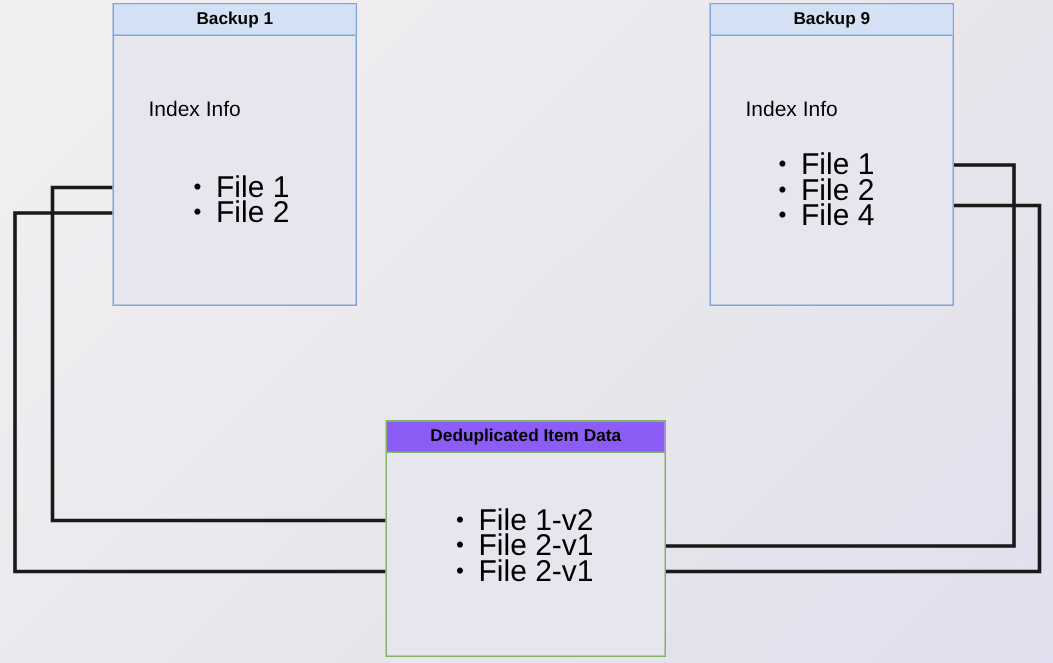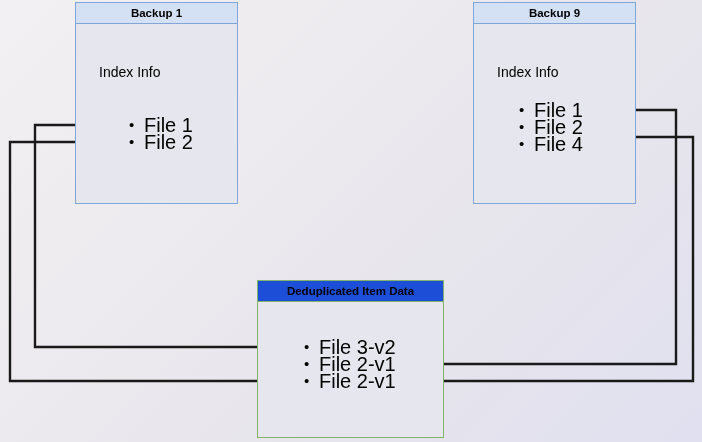--- a/index.html
+++ b/index.html
@@ -46,21 +46,21 @@
     font-size: 11.5px;
     color: #000000;
     line-height: 20px;
     height: 21px;
   }
   .node.blue .node-header {
     background: #d4e1f5;
     border-bottom: 1px solid #7ea6d9;
   }
   .node.green .node-header {
-    background: #1d4ed8;
+    background: #8b5cf6;
     border-bottom: 1px solid #82b366;
   }
   .node-body {
     position: relative;
     height: calc(100% - 21px);
   }
   .index-label {
     position: absolute;
     font-size: 14px;
     color: #000000;
@@ -133,20 +133,20 @@
         <li>File 2</li>
         <li>File 4</li>
       </ul>
     </div>
   </div>
 
   <div class="node green" style="left:257px; top:280px; width:187px; height:158px;">
     <div class="node-header">Deduplicated Item Data</div>
     <div class="node-body">
       <ul class="file-list dedup-list" style="left:44px; top:37px;">
-        <li>File 3-v2</li>
+        <li>File 1-v2</li>
         <li>File 2-v1</li>
         <li>File 2-v1</li>
       </ul>
     </div>
   </div>
 
 </div>
 
 </body></html>

